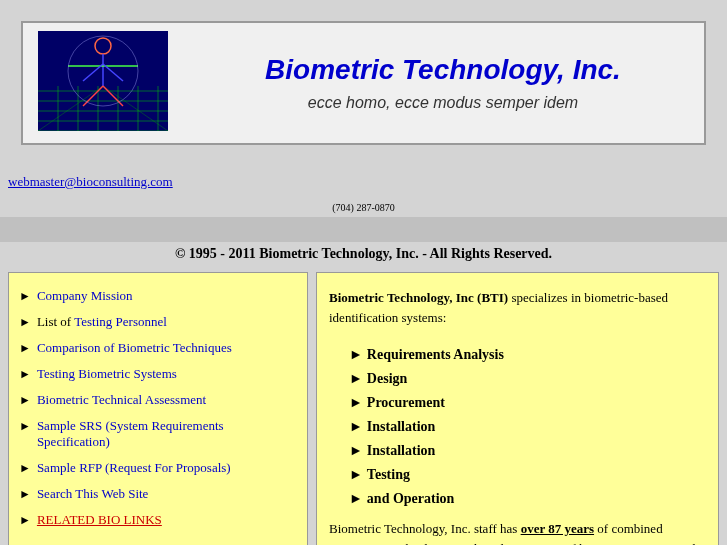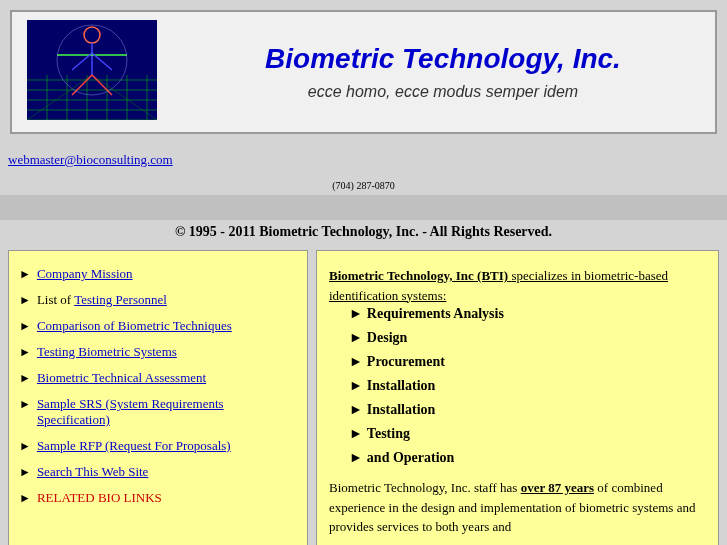--- a/index.html
+++ b/index.html
@@ -6,21 +6,21 @@
     body {
       font-family: Times New Roman, serif;
       font-size: 14px;
       background: #c0c0c0;
       width: 727px;
     }
 
     
     .header-outer {
       background: #d4d4d4;
-      padding: 10px;
+      padding: 21px;
     }
     .header-table {
       width: 100%;
       border: 2px solid #999;
       background: #f0f0f0;
       border-collapse: collapse;
     }
     .header-logo-cell {
       width: 160px;
       padding: 8px;
@@ -105,45 +105,44 @@
       font-size: 13px;
     }
     .nav-arrow {
       color: #000;
       margin-right: 6px;
       margin-top: 1px;
       font-size: 12px;
     }
     .nav-link {
       color: #0000cc;
-      text-decoration: underline;
       cursor: pointer;
     }
     .nav-text {
       color: #000;
       margin-top: 36px;
     }
     .nav-link-red {
       color: #cc0000;
+      text-decoration: underline;
       cursor: pointer;
     }
 
     
     .content-panel {
       flex: 1;
       background: #ffff99;
       border: 1px solid #999;
       margin: 0 8px 0 4px;
       padding: 15px 12px;
       font-size: 13px;
     }
     .content-intro {
-      margin-bottom: 1px;
+      margin-bottom: 20px;
       line-height: 1.5;
-      text-decoration: underline;
     }
     .content-intro strong {
       font-weight: bold;
     }
     .service-item {
       display: flex;
       align-items: center;
       margin-bottom: 8px;
       margin-left: 20px;
       font-size: 14px;

